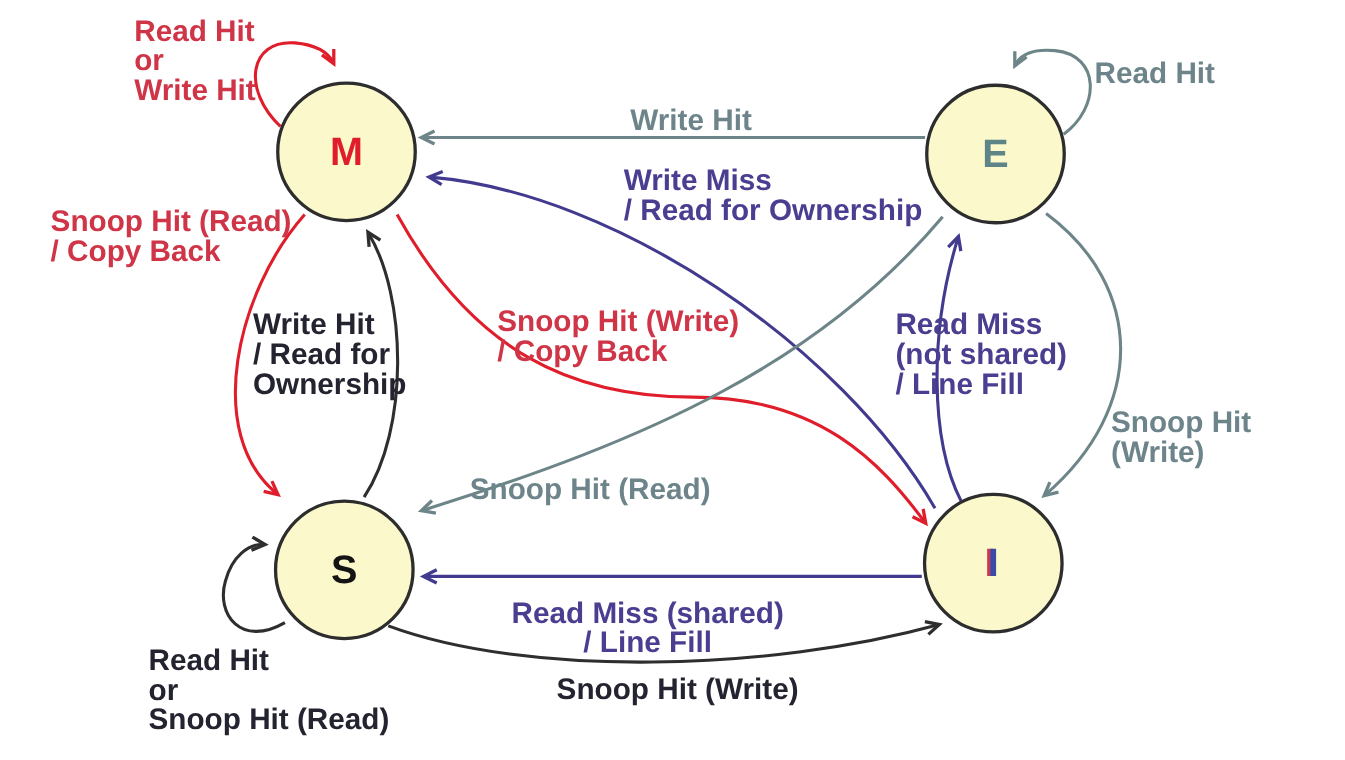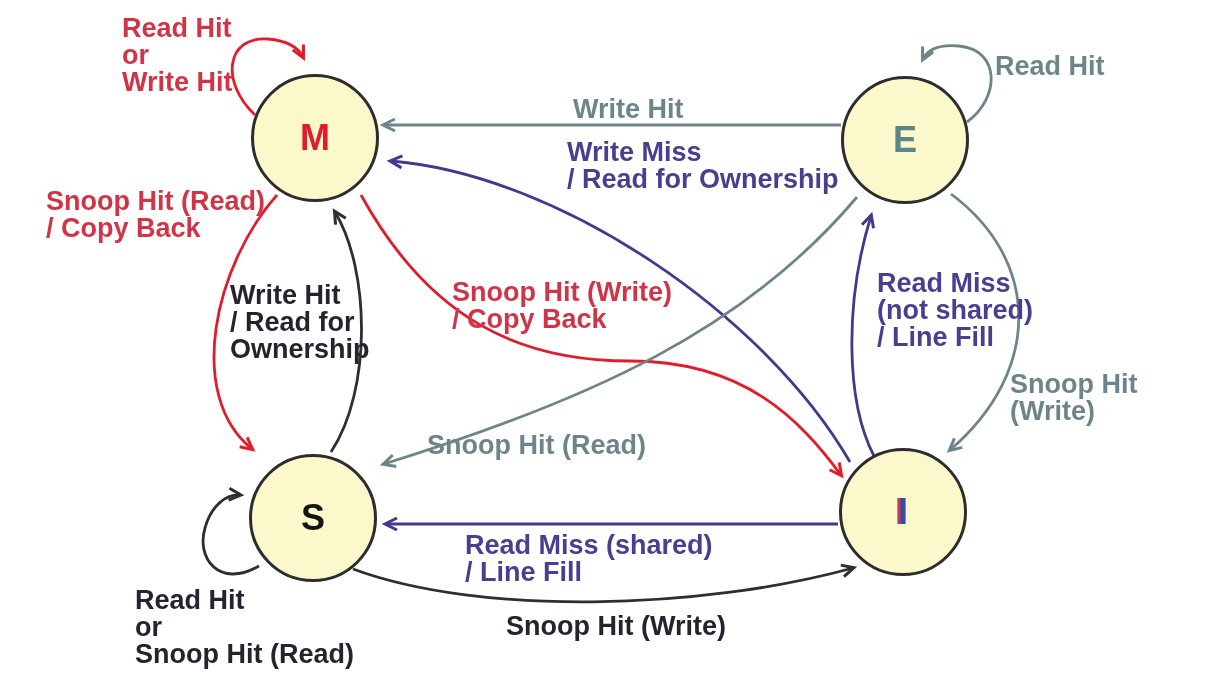--- a/index.html
+++ b/index.html
@@ -34,21 +34,21 @@
   .lbl{
     position:absolute;
     font-weight:bold;
     font-size:27px;
     line-height:27px;
     white-space:pre-line;
     text-align:left;
   }
   .t-red{color:var(--c-red_text);}
   .t-slate{color:var(--c-slate_text);}
-  .t-purple{color:var(--c-purple_text);}
+  .t-purple{color:var(--c-purple_text);margin-top:12px;}
   .t-dark{color:var(--c-dark_text);}
 </style>
 </head>
 <body>
 
 <div class="stage">
 
   <svg class="arrows" width="1223" height="691" viewBox="0 0 1223 691">
     <defs>
       <marker id="mk-red" markerUnits="userSpaceOnUse" markerWidth="20" markerHeight="18" refX="13" refY="8" orient="auto">
@@ -101,25 +101,25 @@
   <div class="lbl t-slate" style="left:573px;top:96px;">Write Hit</div>
   <div class="lbl t-purple" style="left:567px;top:139px;">Write Miss
 / Read for Ownership</div>
   <div class="lbl t-red" style="left:46px;top:188px;">Snoop Hit (Read)
 / Copy Back</div>
   <div class="lbl t-dark" style="left:230px;top:282px;">Write Hit
 / Read for
 Ownership</div>
   <div class="lbl t-red" style="left:452px;top:279px;">Snoop Hit (Write)
 / Copy Back</div>
-  <div class="lbl t-purple" style="left:877px;top:270px;">Read Miss
+  <div class="lbl t-purple" style="left:814px;top:270px;">Read Miss
 (not shared)
 / Line Fill</div>
   <div class="lbl t-slate" style="left:1010px;top:371px;">Snoop Hit (Write)</div>
   <div class="lbl t-slate" style="left:427px;top:432px;">Snoop Hit (Read)</div>
-  <div class="lbl t-purple" style="left:465px;top:532px;">Read Miss (shared)
+  <div class="lbl t-purple" style="left:465px;top:532px;text-align:center;">Read Miss (shared)
 / Line Fill</div>
   <div class="lbl t-dark" style="left:506px;top:613px;">Snoop Hit (Write)</div>
   <div class="lbl t-dark" style="left:135px;top:587px;">Read Hit
 or
 Snoop Hit (Read)</div>
 
 </div>
 
 </body></html>

